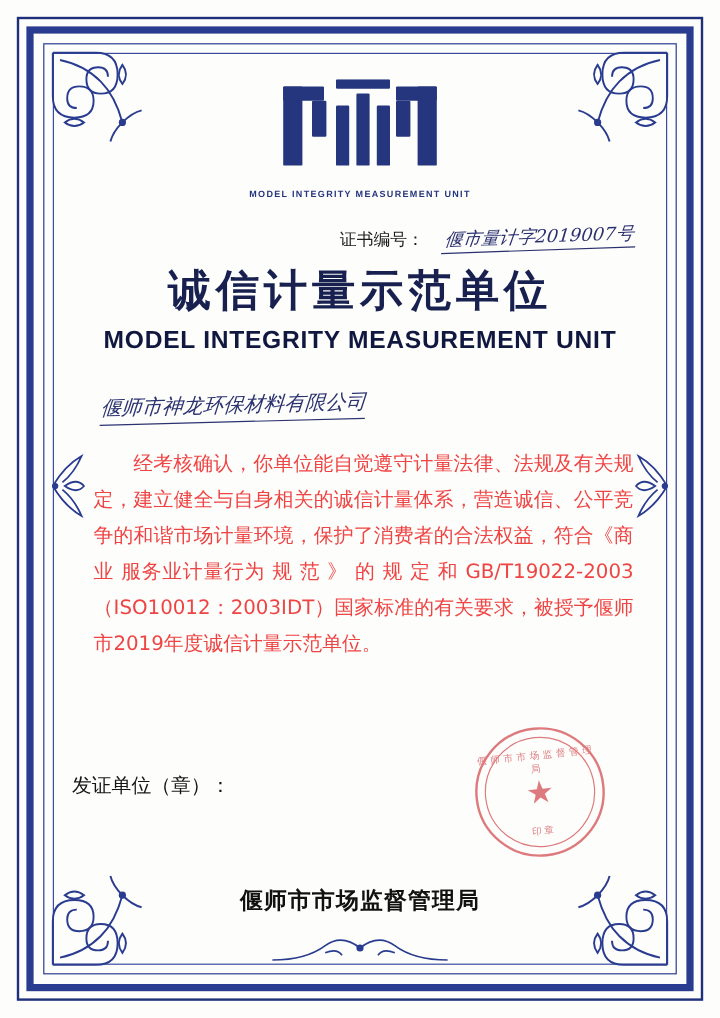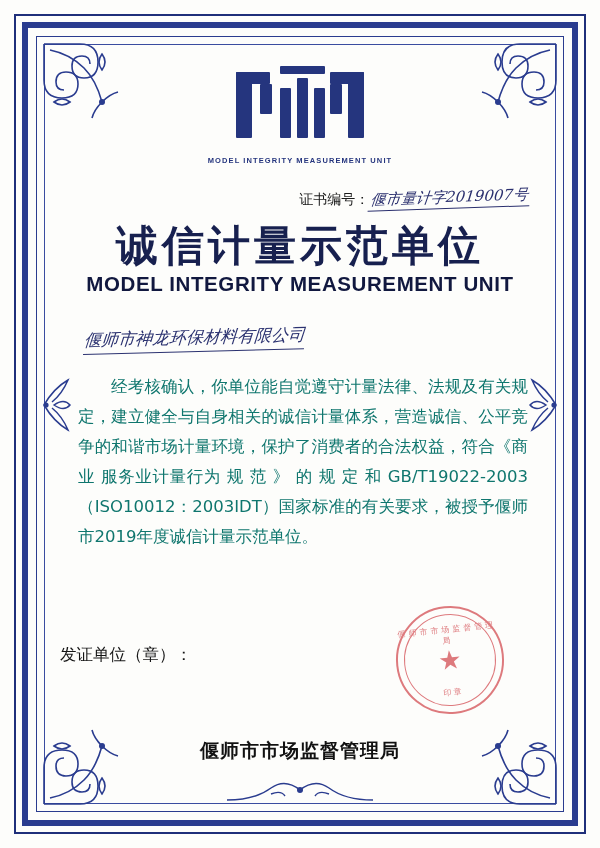--- a/index.html
+++ b/index.html
@@ -90,21 +90,21 @@
     font-weight: bold;
   }
 
   
   .serial-row {
     position: absolute;
     right: 70px;
     top: 188px;
     display: flex;
     align-items: flex-end;
-    gap: 0;
+    gap: 16px;
   }
   .serial-label {
     font-size: 14px;
     color: #1a1a1a;
     font-family: "DejaVu Sans", sans-serif;
   }
   .serial-value {
     font-size: 15px;
     color: #2a2f6e;
     font-family: "DejaVu Serif", serif;
@@ -116,21 +116,21 @@
   }
 
   
   .title-cn {
     position: absolute;
     left: 0; right: 0;
     top: 218px;
     text-align: center;
     font-family: "DejaVu Sans", sans-serif;
     font-weight: bold;
-    font-size: 42px;
+    font-size: 36px;
     letter-spacing: 4px;
     color: #17204f;
   }
   .title-en {
     position: absolute;
     left: 0; right: 0;
     top: 272px;
     text-align: center;
     font-family: "Liberation Sans", sans-serif;
     font-weight: bold;
@@ -156,21 +156,21 @@
 
   
   .body-text {
     position: absolute;
     left: 78px;
     right: 72px;
     top: 372px;
     font-family: "DejaVu Sans", sans-serif;
     font-size: 16.5px;
     line-height: 30px;
-    color: #0f766e;
+    color: #ef4444;
     text-align: justify;
     text-justify: inter-character;
   }
   .body-text p { margin: 0; }
   .body-text p.indent { text-indent: 2em; }
 
   
   .issuer-line {
     position: absolute;
     left: 0; right: 0;

